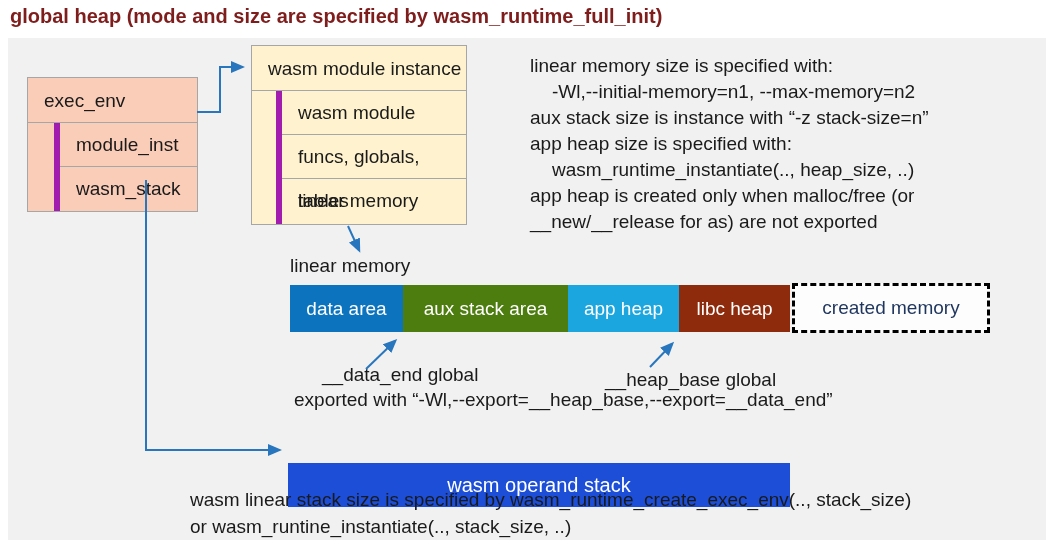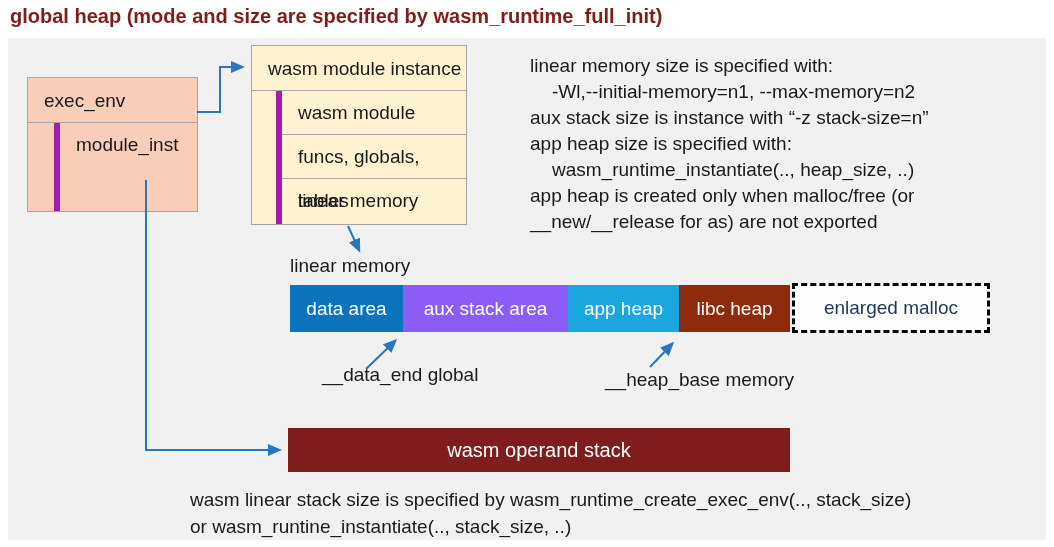--- a/index.html
+++ b/index.html
@@ -61,20 +61,21 @@
 <div class="canvas">
 
   <div class="title">global heap (mode and size are specified by wasm_runtime_full_init)</div>
 
   <div class="panel"></div>
 
   <div class="box exec">
     <div class="box-header">exec_env</div>
     <div class="box-inner">
       <div class="box-row">module_inst</div>
+      <div class="box-row">wasm_stack</div>
     </div>
   </div>
 
   <div class="box inst">
     <div class="box-header">wasm module instance</div>
     <div class="box-inner">
       <div class="box-row">wasm module</div>
       <div class="box-row">funcs, globals, tables</div>
       <div class="box-row">linear memory</div>
     </div>
@@ -87,30 +88,31 @@
     <div>app heap size is specified with:</div>
     <div class="indent">wasm_runtime_instantiate(.., heap_size, ..)</div>
     <div>app heap is created only when malloc/free (or</div>
     <div>__new/__release for as) are not exported</div>
   </div>
 
   <div class="mem-label">linear memory</div>
 
   <div class="membar">
     <div class="seg seg-data" style="background-color: rgb(12, 116, 190);">data area</div>
-    <div class="seg seg-aux" style="background-color: #8b5cf6;">aux stack area</div>
+    <div class="seg seg-aux" style="background-color: #4d7c0f;">aux stack area</div>
     <div class="seg seg-app" style="background-color: rgb(27, 166, 224);">app heap</div>
     <div class="seg seg-libc" style="background-color: rgb(142, 43, 12);">libc heap</div>
   </div>
-  <div class="enlarged">enlarged malloc</div>
+  <div class="enlarged">created memory</div>
 
   <div class="ann ann-dataend">__data_end global</div>
-  <div class="ann ann-heapbase">__heap_base memory</div>
+  <div class="ann ann-heapbase">__heap_base global</div>
+  <div class="ann ann-exported">exported with “-Wl,--export=__heap_base,--export=__data_end”</div>
 
-  <div class="opstack" style="background-color: #7f1d1d;">wasm operand stack</div>
+  <div class="opstack" style="background-color: #1d4ed8; margin-top: 35px;">wasm operand stack</div>
 
   <div class="notes bottom-notes">
     <div>wasm linear stack size is specified by wasm_runtime_create_exec_env(.., stack_size)</div>
     <div>or wasm_runtine_instantiate(.., stack_size, ..)</div>
   </div>
 
   <svg class="connectors" width="1054" height="547" viewBox="0 0 1054 547">
     <defs>
       <marker id="ah" markerWidth="8" markerHeight="8" refX="5.5" refY="3" orient="auto">
         <path d="M0,0 L7,3 L0,6 Z" fill="#2776be"></path>

